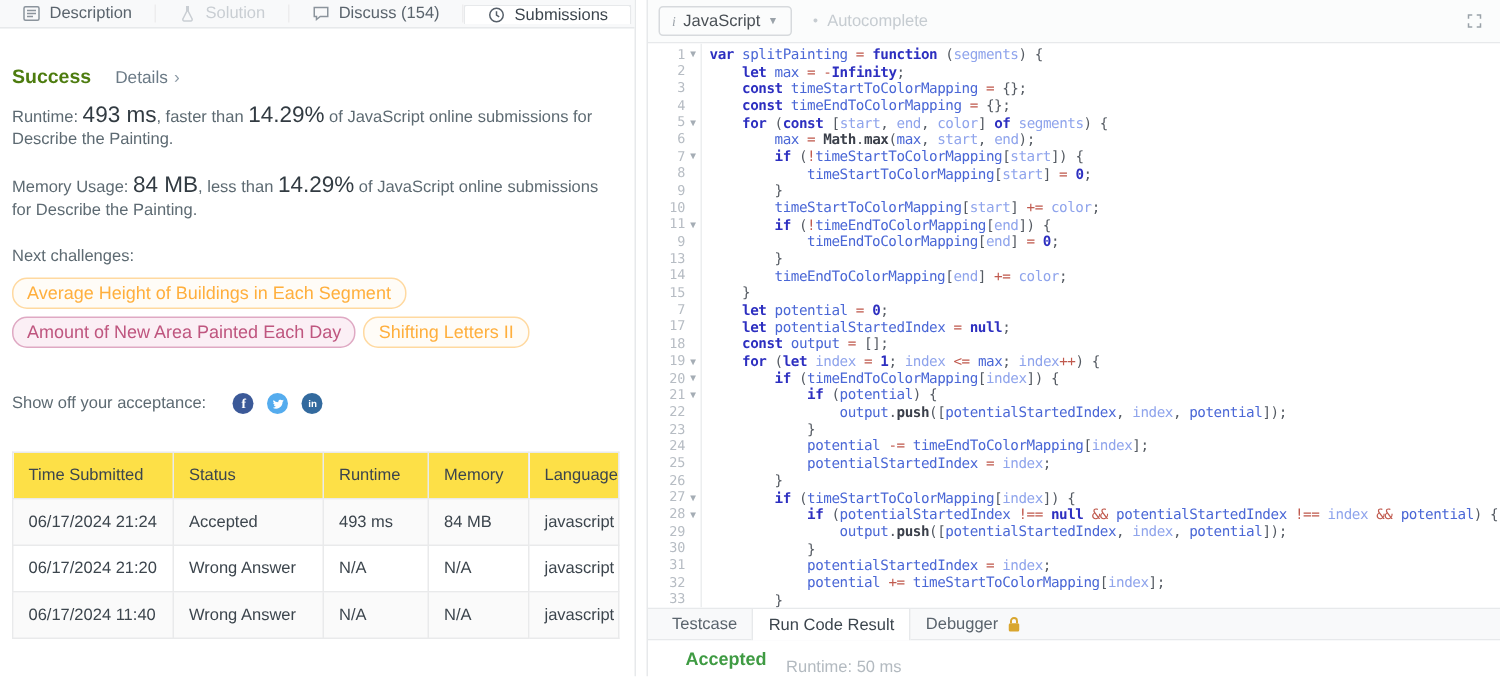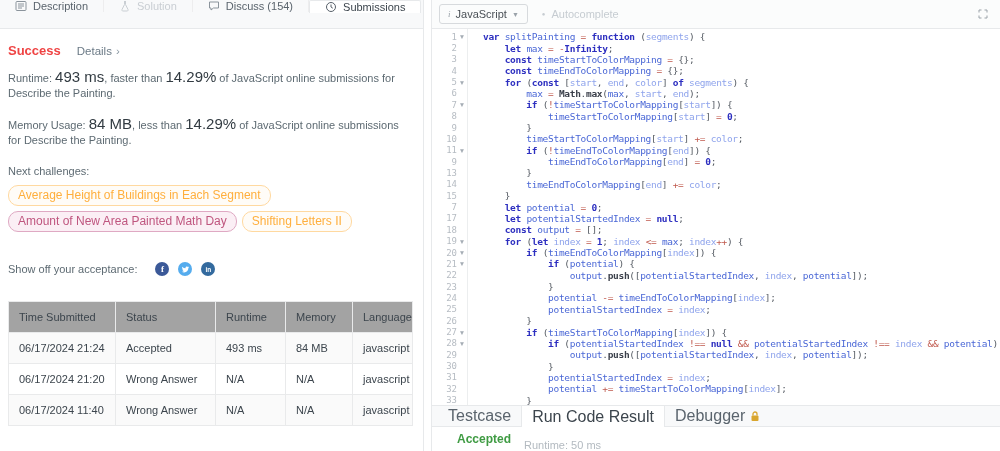--- a/index.html
+++ b/index.html
@@ -1,29 +1,29 @@
 <!DOCTYPE html>
 <html><head>
 <meta charset="utf-8">
 <style>
   * { margin:0; padding:0; box-sizing:border-box; }
   html,body { width:1000px; height:451px; background:#fff; font-family:"Liberation Sans", sans-serif; overflow:hidden; }
   body { position:relative; }
 
   
   .left-panel { position:absolute; left:0; top:0; width:424px; height:451px; border-right:1px solid #e7e9eb; background:#fff; }
-  .ltabs { display:flex; height:29px; background:#f8f9fa; border-bottom:1px solid #e7e9eb; align-items:flex-start; }
+  .ltabs { display:flex; height:19px; background:#f8f9fa; border-bottom:1px solid #e7e9eb; align-items:center; }
   .ltab { display:flex; align-items:center; gap:6px; padding:0 15px; font-size:11px; color:#5a646d; cursor:pointer; border-right:1px solid #ededee; }
   .ltab svg { display:block; }
   .ltab.disabled { color:#c9ced3; }
   .ltab.active { background:#fff; border:1px solid #e7e9eb; border-bottom:none; border-radius:2px 2px 0 0; margin-bottom:-1px; color:#3c454d; }
   .lcontent { position:absolute; top:29px; left:0; right:0; bottom:0; padding:14px 8px 0 8px; }
 
   .result-line { display:flex; align-items:baseline; gap:16px; }
-  .success { font-size:13px; font-weight:bold; color:#ef4444; }
+  .success { font-size:13px; font-weight:bold; color:#4d7c0f; }
   .details { font-size:11.5px; color:#6b7a86; cursor:pointer; }
   .details .chev { margin-left:4px; color:#8b99a4; }
 
   .stat-p { margin-top:11px; width:398px; font-size:11px; line-height:15px; color:#5d6a72; }
   .stat-p .big { font-size:15px; color:#323b42; }
 
   .next-label { margin-top:17px; font-size:11px; color:#5d6a72; }
   .chips { margin-top:8px; width:408px; display:flex; flex-wrap:wrap; gap:5px 5px; }
   .chip { border-radius:10px; padding:2px 9px 3px 9px; font-size:12px; border:1.5px solid; cursor:pointer; white-space:nowrap; }
   .chip.orange { color:#ffaf3d; border-color:#ffd9a0; background:#fffcf7; }
@@ -31,21 +31,21 @@
 
   .share-row { margin-top:30px; display:flex; align-items:center; font-size:11px; color:#5d6a72; }
   .share-icons { display:flex; gap:9px; margin-left:18px; }
   .sicon { width:14px; height:14px; border-radius:50%; display:flex; align-items:center; justify-content:center; color:#fff; cursor:pointer; }
   .sicon.fb { background:#3b5998; font-size:9px; font-weight:bold; font-family:"Liberation Serif", serif; }
   .sicon.tw { background:#55acee; }
   .sicon.li { background:#336a9e; font-size:6.5px; font-weight:bold; }
 
   table.subs { margin-top:25px; border-collapse:collapse; table-layout:fixed; width:404px; font-size:11px; }
   table.subs th, table.subs td { border:1px solid #e9eaeb; padding:9px 10px; text-align:left; font-weight:normal; overflow:hidden; white-space:nowrap; }
-  table.subs th { color:#3c454d; background:#a3a3a3; }
+  table.subs th { color:#3c454d; background:#fde047; }
   table.subs td { color:#3c454d; }
   table.subs tbody tr:nth-child(odd) { background:#fafafa; }
   .status-ok { color:#2bb19b; }
   .status-err { color:#e0504a; }
 
   
   .right-panel { position:absolute; left:431px; top:0; width:569px; height:451px; border-left:1px solid #e7e9eb; display:flex; flex-direction:column; background:#fff; }
   .etoolbar { height:29px; flex:0 0 29px; border-bottom:1px solid #e7e9eb; display:flex; align-items:center; padding:0 12px 0 7px; background:#fbfcfc; }
   .lang-btn { display:inline-flex; align-items:center; gap:5px; border:1px solid #d7dadd; border-radius:3px; background:#fbfcfc; padding:0 8px; height:20px; font-size:11px; color:#4a5056; cursor:pointer; }
   .lang-btn .info-i { color:#9aa2a9; font-size:9px; font-style:italic; font-family:"Liberation Serif", serif; }
@@ -53,30 +53,30 @@
   .autocomplete { margin-left:14px; display:flex; align-items:center; gap:6px; font-size:11px; color:#c6ccd1; }
   .autocomplete .dot { font-size:6px; }
   .expand { margin-left:auto; color:#9aa2a9; cursor:pointer; display:flex; }
 
   .code-area { flex:1 1 auto; position:relative; overflow:hidden; padding-top:2px; background:#fff; }
   .gutter-line { position:absolute; left:35px; top:0; bottom:0; width:1px; background:#eceeef; }
   .cl { display:flex; align-items:center; height:11.36px; }
   .ln { width:25px; flex:0 0 25px; text-align:right; color:#b6bcc3; font-family:"DejaVu Sans Mono", monospace; font-size:9px; }
   .fold { width:10px; flex:0 0 10px; text-align:center; color:#a5adb5; font-size:6.5px; visibility:hidden; cursor:pointer; }
   .fold.on { visibility:visible; }
-  .ct { white-space:pre; font-family:"DejaVu Sans Mono", monospace; font-size:9.5px; letter-spacing:-0.3px; color:#51565f; margin-left:16px; }
+  .ct { white-space:pre; font-family:"DejaVu Sans Mono", monospace; font-size:9.5px; letter-spacing:-0.3px; color:#51565f; margin-left:6px; }
   .ct .kw { color:#2d2fc0; font-weight:bold; }
   .ct .id { color:#4a67d6; }
   .ct .lt { color:#8fa4ec; }
   .ct .bi { color:#3a3f4a; font-weight:bold; }
   .ct .op { color:#c05a4e; }
   .ct .num { color:#2d2fc0; font-weight:bold; }
   .ct .pun { color:#555b63; }
 
-  .console-tabs { height:22px; flex:0 0 22px; background:#f8f9fa; border-top:1px solid #e7e9eb; border-bottom:1px solid #e7e9eb; display:flex; align-items:stretch; padding-left:6px; font-size:16px; color:#5a646d; }
+  .console-tabs { height:22px; flex:0 0 22px; background:#f8f9fa; border-top:1px solid #e7e9eb; border-bottom:1px solid #e7e9eb; display:flex; align-items:stretch; padding-left:6px; font-size:11px; color:#5a646d; }
   .ctab { display:flex; align-items:center; gap:5px; padding:0 10px; cursor:pointer; }
   .ctab.active { background:#fff; border-left:1px solid #e7e9eb; border-right:1px solid #e7e9eb; margin-bottom:-1px; color:#3c454d; }
   .console-result { flex:1 1 auto; display:flex; align-items:center; padding-left:25px; gap:13px; background:#fff; }
   .cr-status { font-size:12px; font-weight:bold; color:#3f9b43; }
   .cr-runtime { font-size:11px; color:#b3bac0;margin-top:12px; }
 </style>
 </head>
 <body>
 
 <div class="left-panel">
@@ -116,21 +116,21 @@
     </div>
 
     <p class="stat-p"><span>Runtime: </span><span class="big">493 ms</span><span>, faster than </span><span class="big">14.29%</span><span> of JavaScript online submissions for Describe the Painting.</span></p>
 
     <p class="stat-p" style="margin-top:15px;"><span>Memory Usage: </span><span class="big">84 MB</span><span>, less than </span><span class="big">14.29%</span><span> of JavaScript online submissions for Describe the Painting.</span></p>
 
     <div class="next-label">Next challenges:</div>
 
     <div class="chips">
       <span class="chip orange">Average Height of Buildings in Each Segment</span>
-      <span class="chip pink">Amount of New Area Painted Math Day</span>
+      <span class="chip pink">Amount of New Area Painted Each Day</span>
       <span class="chip orange">Shifting Letters II</span>
     </div>
 
     <div class="share-row">
       <span>Show off your acceptance:</span>
       <span class="share-icons">
         <span class="sicon fb">f</span>
         <span class="sicon tw">
           <svg width="9" height="9" viewBox="0 0 12 12">
               <path fill="#fff" d="M11 2.7c-.4.2-.8.3-1.2.4.4-.3.7-.7.9-1.1-.4.2-.9.4-1.3.5A2 2 0 0 0 6 3.8v.5A5.7 5.7 0 0 1 1.8 2.2a2 2 0 0 0 .6 2.7c-.3 0-.6-.1-.9-.2 0 .9.7 1.7 1.6 1.9-.3.1-.6.1-.9 0 .2.8 1 1.4 1.9 1.4A4 4 0 0 1 1 9a5.7 5.7 0 0 0 3.1.9c3.7 0 5.8-3.1 5.7-5.9.4-.3.8-.7 1.2-1.3z"></path>

